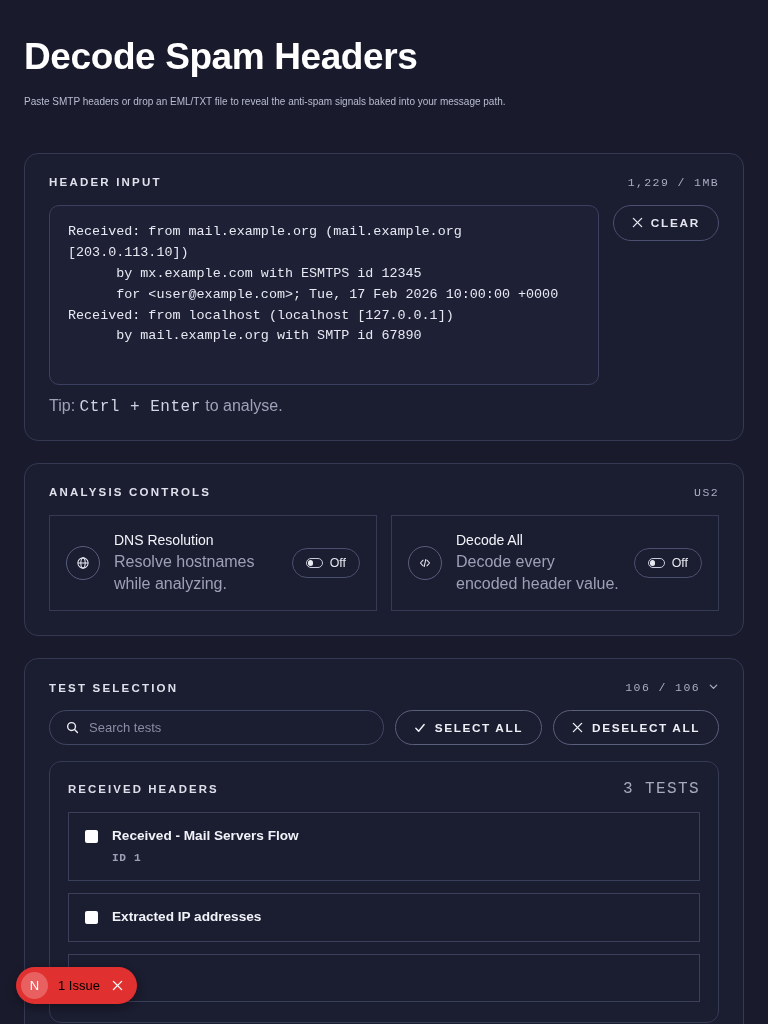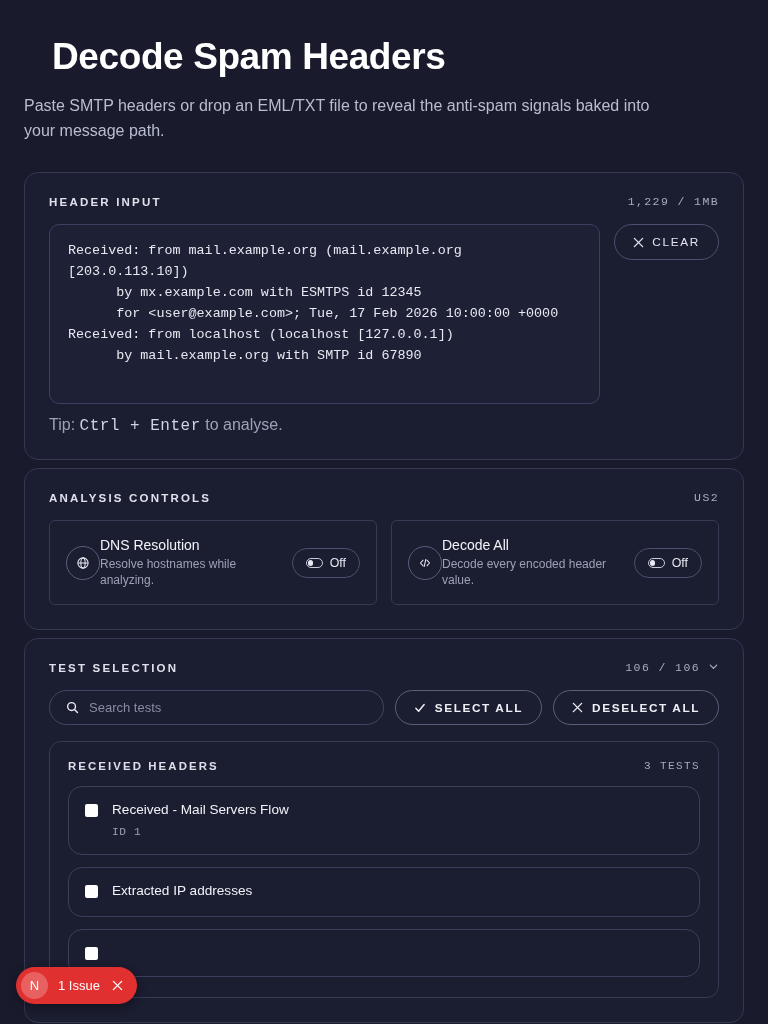--- a/index.html
+++ b/index.html
@@ -33,38 +33,37 @@
     margin-bottom: 17px;
   }
 
   .page-title {
     font-size: 37px;
     font-weight: 700;
     letter-spacing: -0.4px;
     line-height: 1.12;
     color: #ffffff;
     margin-bottom: 17px;
-    margin-left: 28px;
   }
 
   .page-sub {
-    font-size: 16px;
+    font-size: 10px;
     line-height: 1.55;
     color: #b9bdd0;
     max-width: 650px;
-    margin-bottom: 28px;
+    margin-bottom: 43px;
   }
 
   
   .card {
     background: #1b1d30;
     border: 1px solid #343852;
     border-radius: 14px;
     padding: 22px 24px 24px 24px;
-    margin-bottom: 8px;
+    margin-bottom: 22px;
   }
 
   .card-head {
     display: flex;
     align-items: center;
     justify-content: space-between;
     margin-bottom: 16px;
   }
 
   .card-label {
@@ -116,21 +115,21 @@
   .clear-btn {
     display: flex;
     align-items: center;
     gap: 8px;
     background: transparent;
     border: 1px solid #4b5070;
     border-radius: 999px;
     padding: 10px 18px;
     color: #e3e6f0;
     font-size: 11.8px;
-    font-weight: 400;
+    font-weight: 700;
     letter-spacing: 1.7px;
     font-family: "Liberation Sans", sans-serif;
     cursor: pointer;
     white-space: nowrap;
   }
 
   .tip {
     margin-top: 12px;
     font-size: 16px;
     color: #9ea2b8;
@@ -144,22 +143,23 @@
   
   .controls-grid {
     display: flex;
     gap: 14px;
   }
 
   .control {
     flex: 1;
     display: flex;
     align-items: center;
+    gap: 14px;
     border: 1px solid #353a55;
-    border-radius: 6px;
+    border-radius: 0;
     padding: 16px 16px;
     background: #1b1d30;
     min-height: 78px;
   }
 
   .control-icon {
     flex: 0 0 34px;
     width: 34px;
     height: 34px;
     border-radius: 50%;
@@ -173,21 +173,21 @@
   .control-text { flex: 1; min-width: 0; }
 
   .control-title {
     font-size: 14px;
     font-weight: 400;
     color: #f2f4fa;
     margin-bottom: 3px;
   }
 
   .control-desc {
-    font-size: 12px;
+    font-size: 16px;
     line-height: 1.35;
     color: #9da1b8;
   }
 
   .toggle {
     display: flex;
     align-items: center;
     gap: 7px;
     border: 1px solid #4b5070;
     border-radius: 999px;
@@ -284,35 +284,36 @@
   .group-title {
     font-size: 11.4px;
     letter-spacing: 2.1px;
     font-weight: 700;
     color: #dde0ea;
     text-transform: uppercase;
   }
 
   .group-count {
     font-family: "Liberation Mono", monospace;
-    font-size: 11px;
+    font-size: 16px;
     letter-spacing: 1.4px;
     color: #a6aabe;
     text-align: right;
   }
 
   .test-item {
     border: 1px solid #3a3f5c;
-    border-radius: 14px;
+    border-radius: 0;
     padding: 14px 16px 16px 16px;
     margin-bottom: 12px;
     display: flex;
     align-items: flex-start;
     gap: 14px;
     cursor: pointer;
+    font-weight: bold;
   }
   .test-item:last-child { margin-bottom: 0; }
 
   .checkbox {
     flex: 0 0 13px;
     width: 13px;
     height: 13px;
     border-radius: 2px;
     background: #ffffff;
     margin-top: 3px;
@@ -358,21 +359,21 @@
     display: flex;
     align-items: center;
     justify-content: center;
     font-size: 13px;
     color: #ffffff;
     font-weight: 400;
   }
 
   .issue-text {
     font-size: 13px;
-    color: #ffffff;
+    color: #000000;
   }
 
   .issue-close {
     font-size: 14px;
     color: #ffffff;
     line-height: 1;
     margin-left: 2px;
   }
 
   .icon-sm { display: block; }

